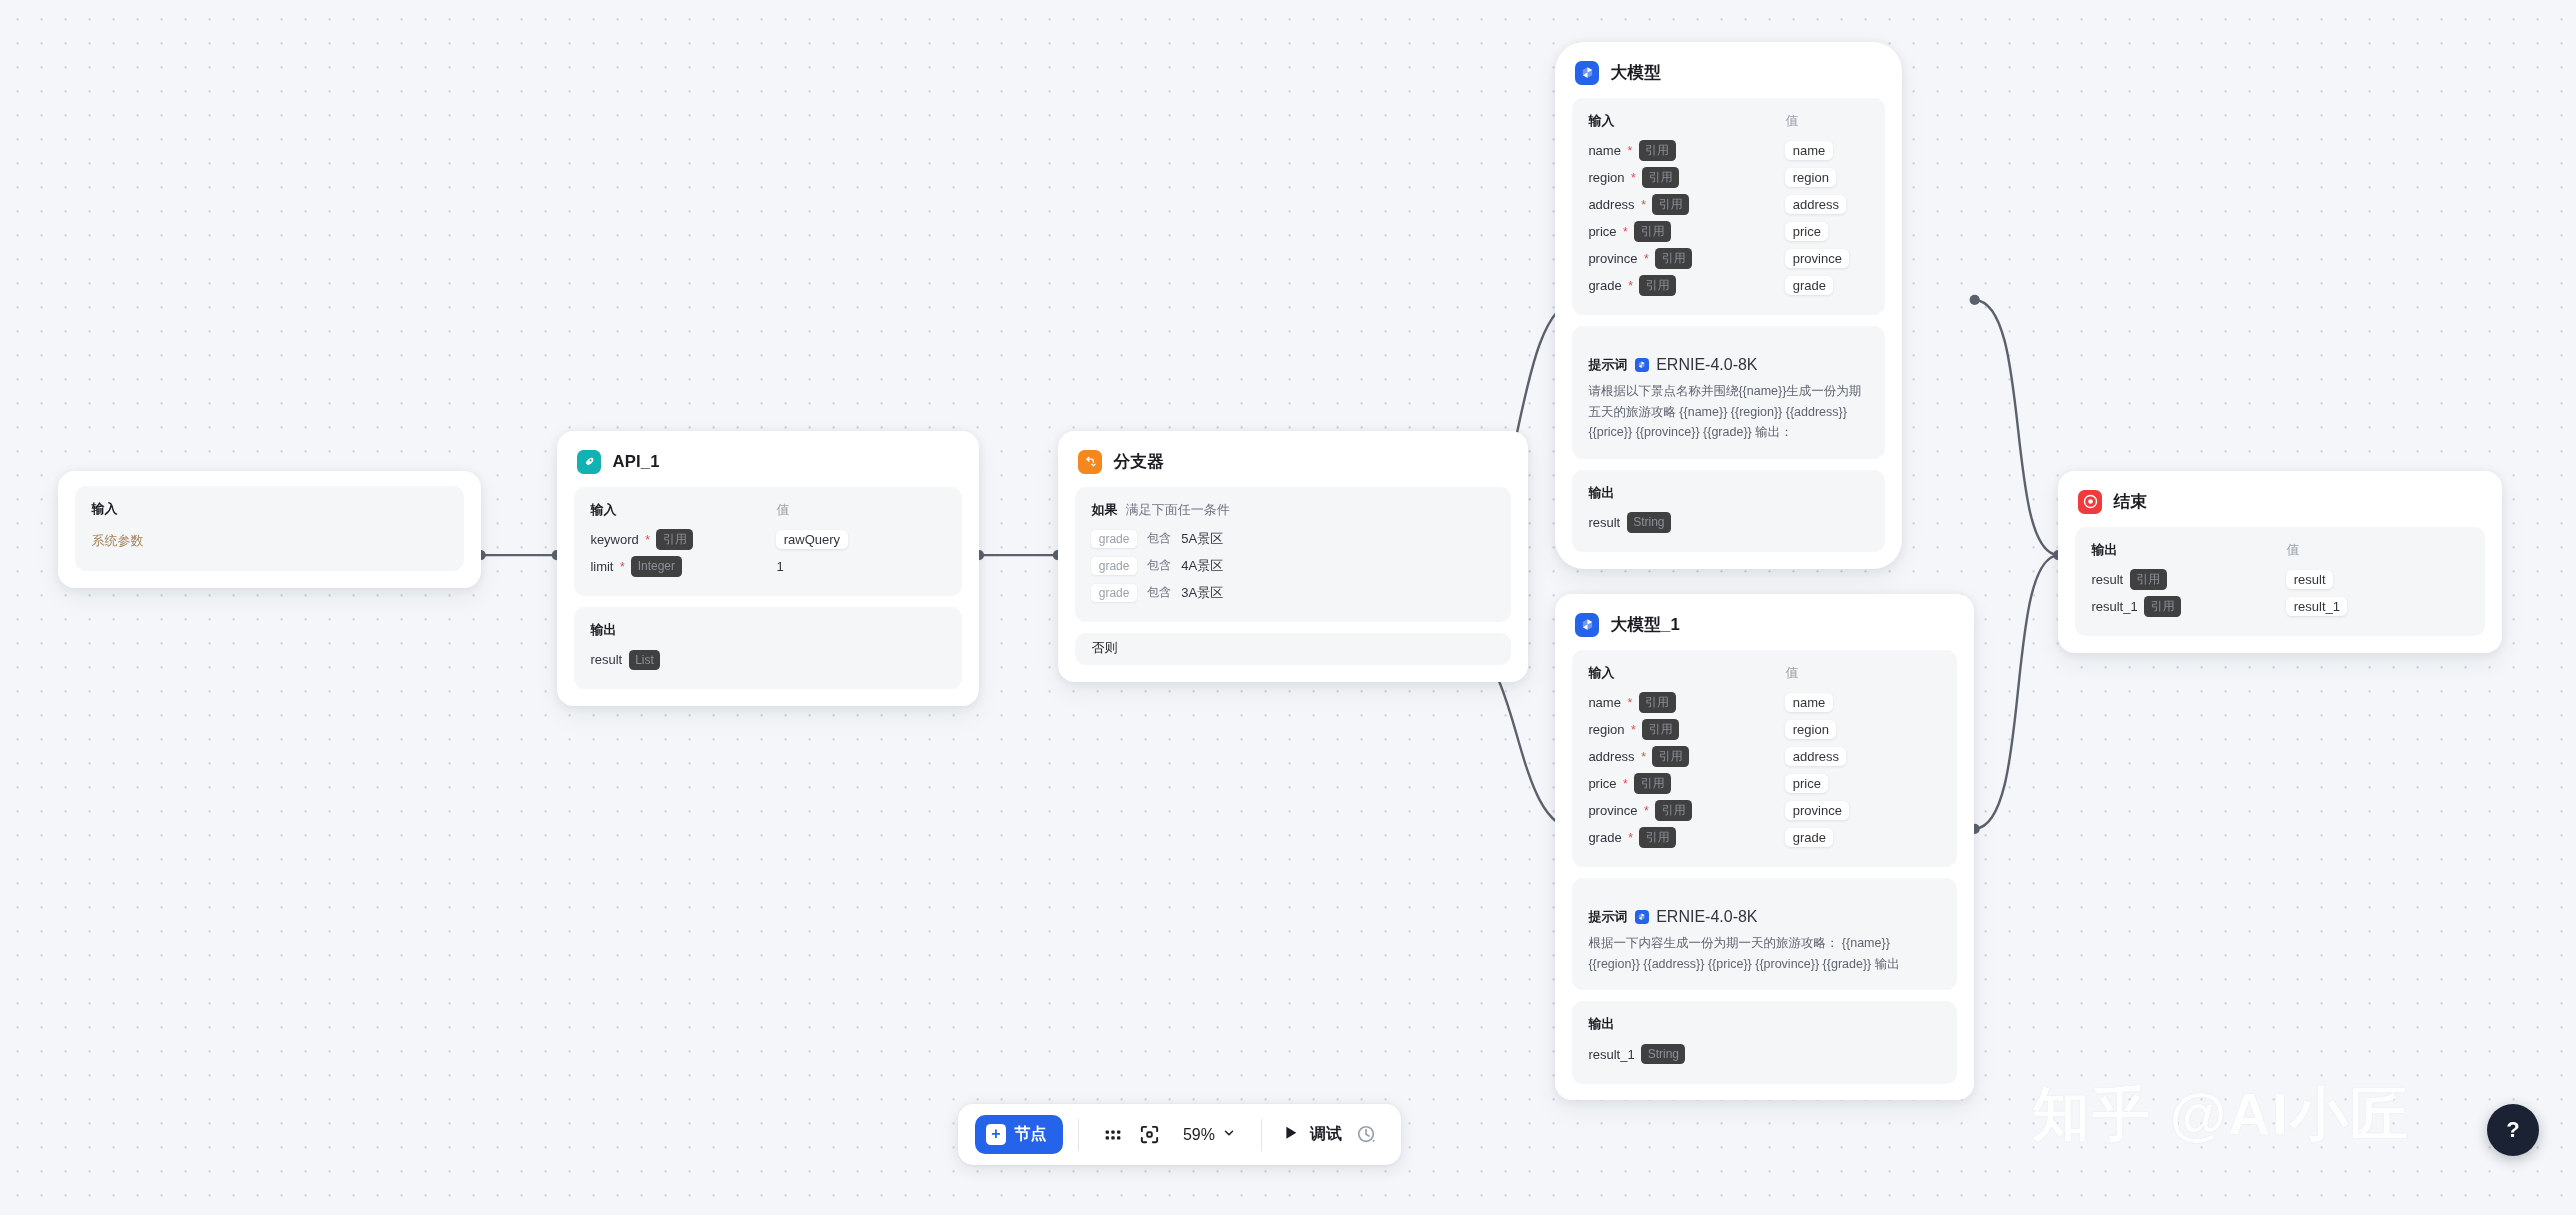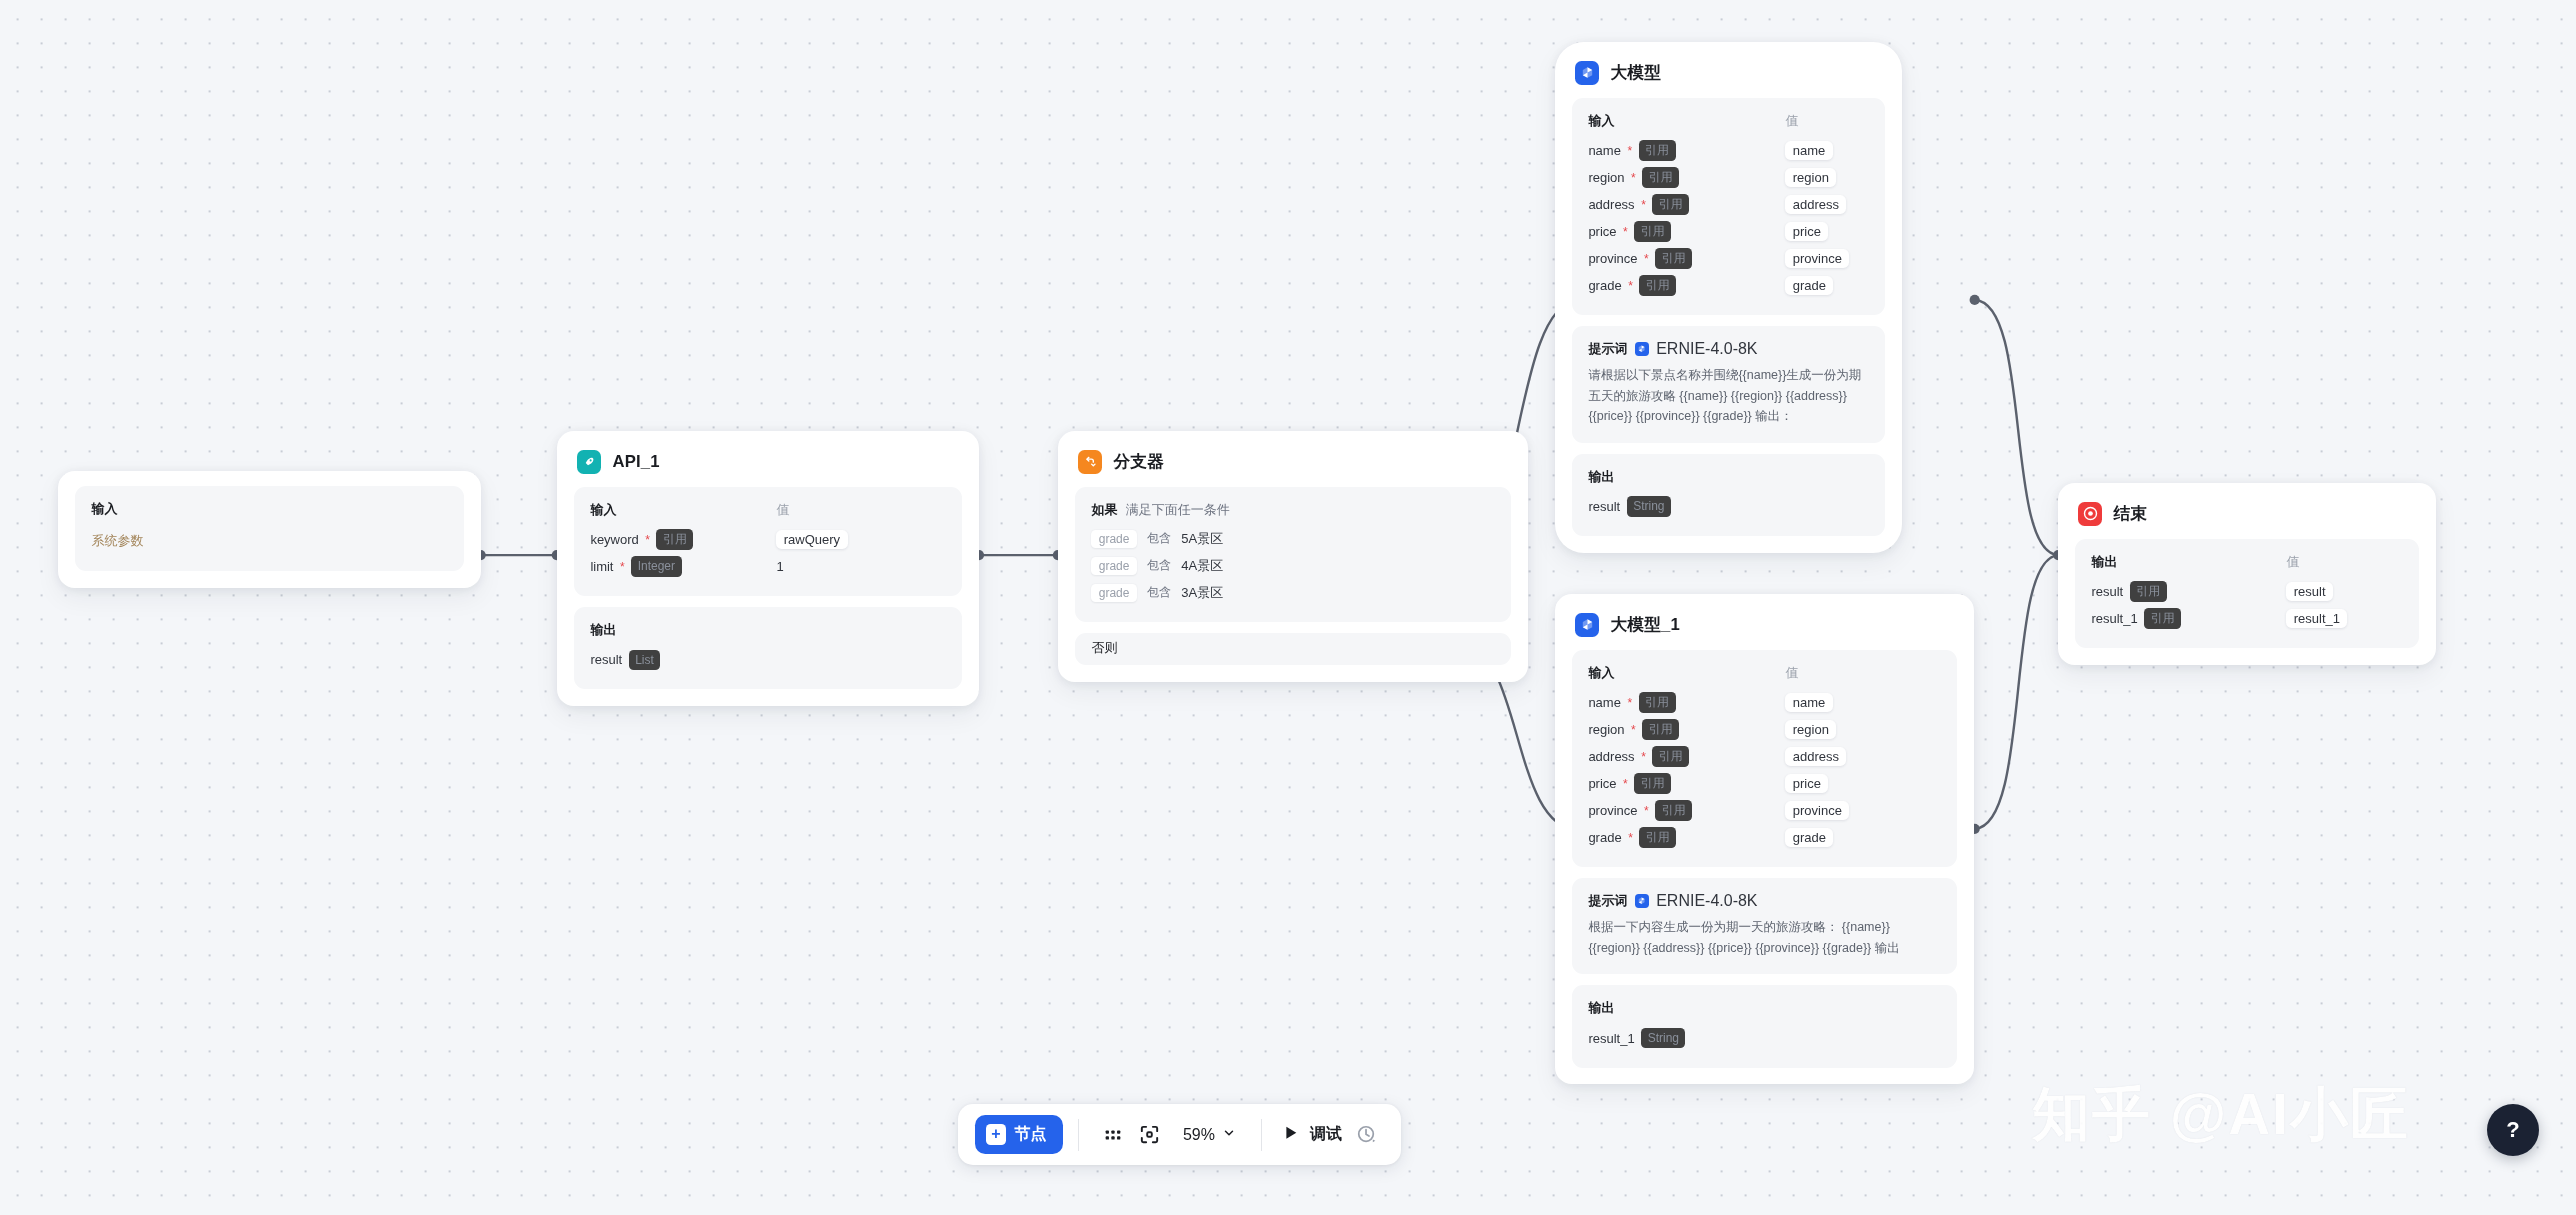--- a/index.html
+++ b/index.html
@@ -63,21 +63,21 @@
   .br-title { display: flex; align-items: baseline; gap: 8.4px; font-size: 13px; padding-bottom: 6.5px; }
   .br-title b { color: #1b1d22; font-weight: 700; }
   .br-title span { color: #6d7380; }
   .cond-row { display: flex; align-items: center; gap: 10.2px; height: 27px; font-size: 13px; color: #31353d; }
   .cond-field { background: #ffffff; border-radius: 4.6px; padding: 1.9px 7.4px; font-size: 12px; color: #9aa0ab; box-shadow: 0 0.9px 1.9px rgba(22,32,54,.08); }
   .cond-op { color: #6d7380; font-size: 12px; }
   .cond-val { color: #31353d; }
   .else-panel { display: flex; align-items: center; height: 32px; font-size: 13px; font-weight: 400; color: #1b1d22; }
 
   
-  .prompt-head { display: flex; align-items: center; gap: 7.4px; padding-bottom: 7.4px; }
+  .prompt-head { display: flex; align-items: center; gap: 7.4px; padding-bottom: 7.4px; margin-top: 16px; }
   .prompt-head b { font-size: 13px; font-weight: 700; color: #1b1d22; }
   .model-name { font-size: 16px; color: #31353d; }
   .prompt-body { font-size: 12.5px; line-height: 20.4px; color: #5e646f; }
 
   
   #toolbar {
     position: absolute; left: 958px; top: 1104px;
     height: 61px; display: flex; align-items: center; gap: 0;
     background: #ffffff; border-radius: 15px; padding: 0 16.7px;
     box-shadow: 0 3.7px 16.7px rgba(22,32,54,.10), 0 0.9px 3.7px rgba(22,32,54,.06);
@@ -412,21 +412,21 @@
       </div>
       <div class="row">
         <span class="col-k">
           <span>result_1</span>
           <span class="chip">String</span>
         </span>
       </div>
     </div>
   </div>
 
-  <div class="node" id="node-end" style="left:2058px; top:483px; width:378px;">
+  <div class="node" id="node-end" style="left:2058px; top:471px; width:444px;">
     <div class="node-header">
       <div class="node-icon" style="background:#ef3b3b;">
         <svg width="15" height="15" viewBox="0 0 16 16">
           <circle cx="8" cy="8" r="6.4" fill="none" stroke="#fff" stroke-width="1.5"></circle>
           <circle cx="8" cy="8" r="2.5" fill="#fff"></circle>
         </svg>
       </div>
       <div class="node-title">结束</div>
     </div>
     <div class="panel">

